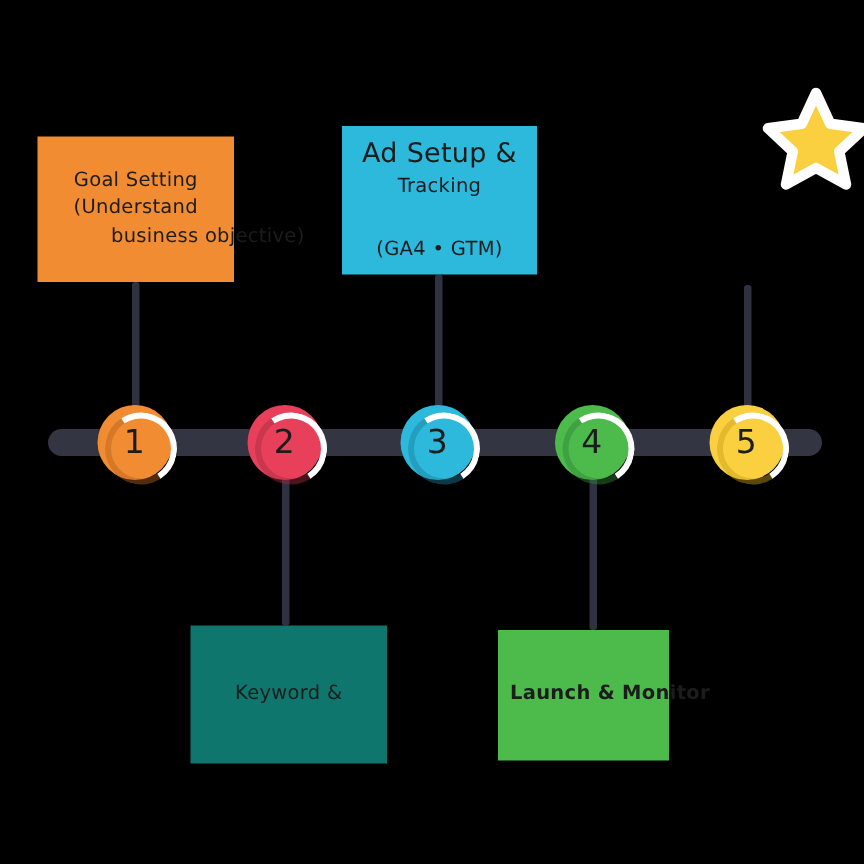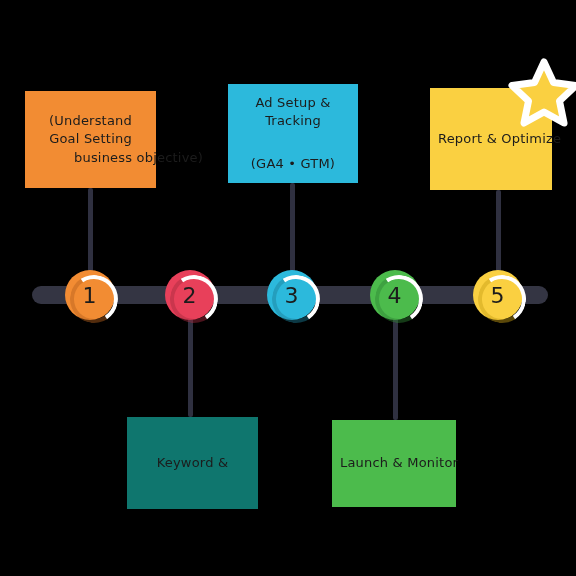--- a/index.html
+++ b/index.html
@@ -117,22 +117,22 @@
 </head>
 <body>
 
 <div id="stage">
 
   <div class="spine"></div>
 
   <div class="stem" style="left:88px; top:188px; height:86px;"></div>
   <div class="card" style="left:25px; top:91px; width:131px; height:97px; background:#F28C33;">
     <div class="lines">
+      <span class="ln" style="font-size:13px;">Goal Setting</span>
       <span class="ln" style="font-size:13px;">(Understand</span>
-      <span class="ln" style="font-size:13px;">Goal Setting</span>
       <span class="ln" style="font-size:13px;margin-left:41px;">business objective)</span>
     </div>
   </div>
   <div class="node" style="left:65px; top:270px; background:#F28C33;">
     <div class="shade" style="border-bottom-color:#b8621d; border-left-color:#b8621d;"></div>
     <div class="gloss"></div>
     <div class="num">1</div>
   </div>
 
   <div class="stem" style="left:188px; top:316px; height:101px;"></div>
@@ -143,49 +143,44 @@
   </div>
   <div class="node" style="left:165px; top:270px; background:#E8405A;">
     <div class="shade" style="border-bottom-color:#a72a3e; border-left-color:#a72a3e;"></div>
     <div class="gloss"></div>
     <div class="num">2</div>
   </div>
 
   <div class="stem" style="left:290px; top:183px; height:91px;"></div>
   <div class="card" style="left:228px; top:84px; width:130px; height:99px; background:#2CB9DC;">
     <div class="lines">
-      <span class="ln" style="font-size:13px;">Ad Setup &amp;</span>
+      <span class="ln" style="font-size:18px;">Ad Setup &amp;</span>
       <span class="ln" style="font-size:13px;">Tracking</span>
       <span class="ln" style="font-size:13px;margin-top:24px;">(GA4 • GTM)</span>
     </div>
   </div>
   <div class="node" style="left:267px; top:270px; background:#2CB9DC;">
     <div class="shade" style="border-bottom-color:#1b7f99; border-left-color:#1b7f99;"></div>
     <div class="gloss"></div>
     <div class="num">3</div>
   </div>
 
   <div class="stem" style="left:393px; top:316px; height:104px;"></div>
-  <div class="card" style="left:332px; top:420px; width:124px; height:87px; background:#4CBB4C;">
+  <div class="card" style="left:332px; top:420px; width:114px; height:87px; background:#4CBB4C;font-weight:bold;">
     <div class="lines">
       <span class="ln" style="font-size:13px;">Launch &amp; Monitor</span>
     </div>
   </div>
   <div class="node" style="left:370px; top:270px; background:#4CBB4C;">
     <div class="shade" style="border-bottom-color:#2f8434; border-left-color:#2f8434;"></div>
     <div class="gloss"></div>
     <div class="num">4</div>
   </div>
 
   <div class="stem" style="left:496px; top:190px; height:84px;"></div>
-  <div class="card" style="left:430px; top:88px; width:122px; height:102px; background:#FAD041;">
-    <div class="lines">
-      <span class="ln" style="font-size:13px;">Report &amp; Optimize</span>
-    </div>
-  </div>
 
   <div class="star" style="left:508px; top:56px; width:70px; height:72px;">
     <svg width="70" height="72" viewBox="0 0 70 72">
       <path d="M36 6 L45.5 26.5 L68 29.5 L51.5 45 L56 67 L36 56 L16 67 L20.5 45 L4 29.5 L26.5 26.5 Z" fill="#FAD041" stroke="#ffffff" stroke-width="7" stroke-linejoin="round" stroke-linecap="round"></path>
     </svg>
   </div>
 
   <div class="node" style="left:473px; top:270px; background:#FAD041;">
     <div class="shade" style="border-bottom-color:#c9a016; border-left-color:#c9a016;"></div>
     <div class="gloss"></div>

